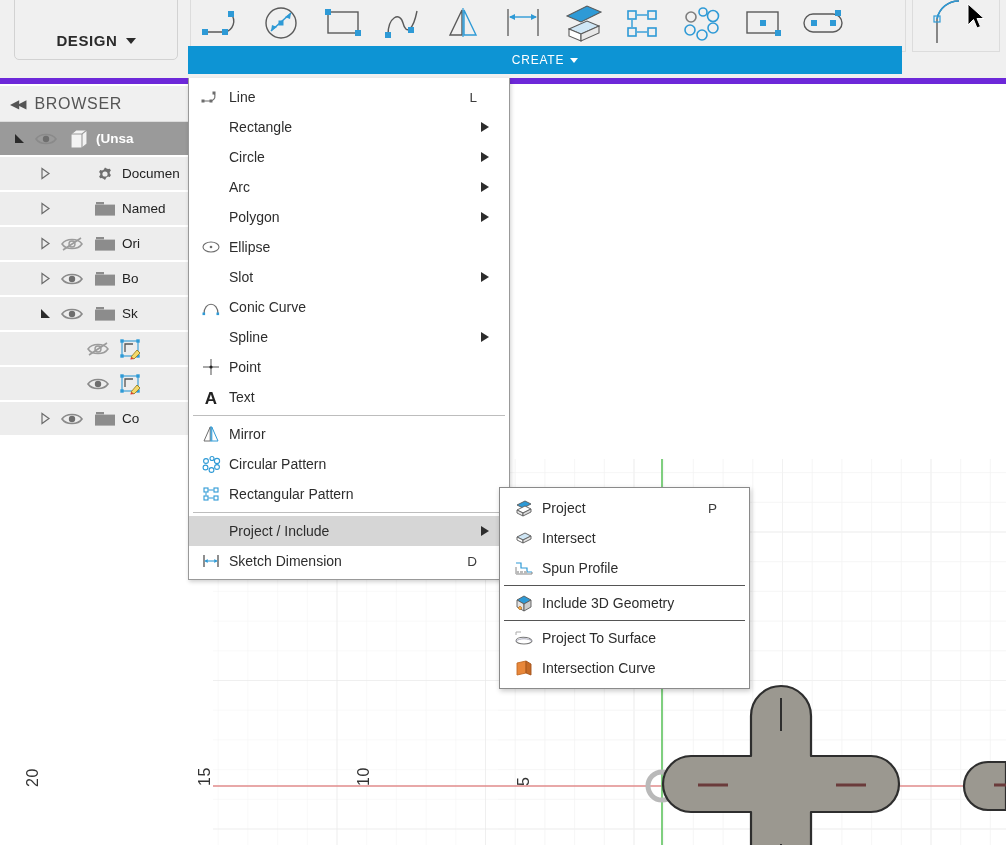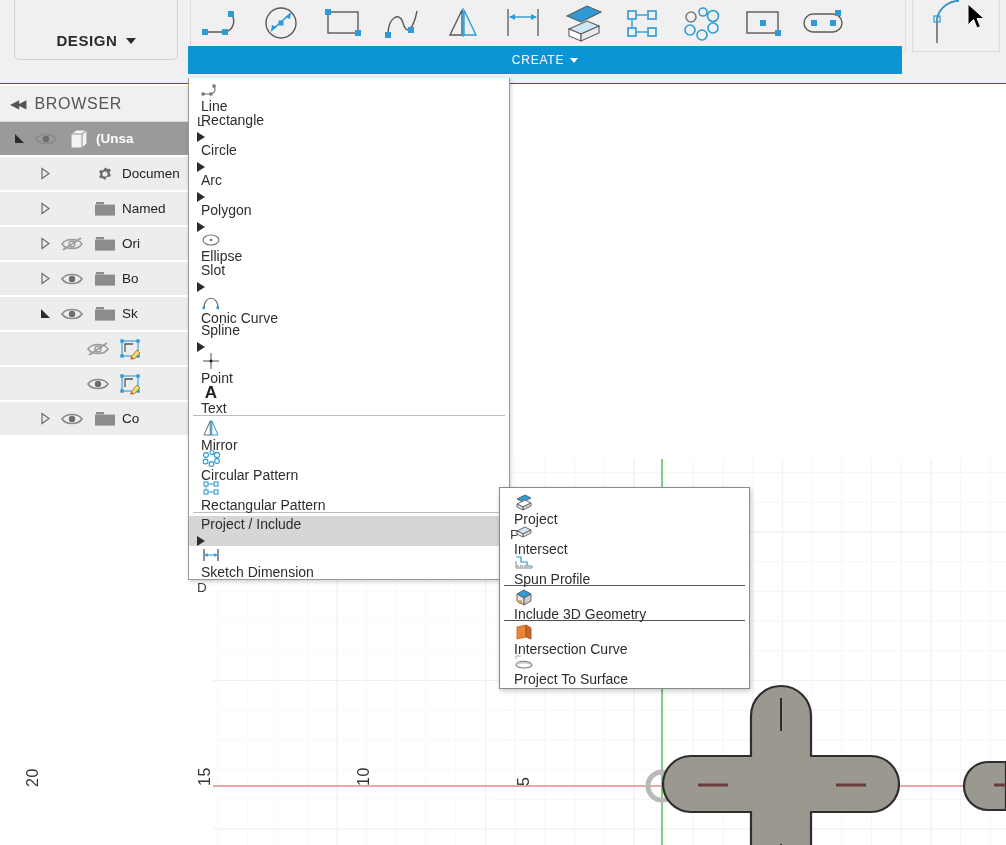--- a/index.html
+++ b/index.html
@@ -8,21 +8,21 @@
     font-family:"Liberation Sans", sans-serif;
     background:#ffffff;
     position:relative;
     -webkit-font-smoothing:antialiased;
   }
 
   
   #ribbon {
     position:absolute; left:0; top:0; width:1006px; height:84px;
     background:#f0f0f0;
-    border-bottom:1px solid #6d28d9;
+    border-bottom:6px solid #6d28d9;
   }
   #design-btn {
     position:absolute; left:14px; top:-14px; width:164px; height:74px;
     background:#f0f0f0; border:1px solid #d2d2d2; border-radius:5px;
     display:flex; align-items:flex-end; justify-content:center;
     padding-bottom:10px;
   }
   #design-btn .dlabel {
     font-size:15px; font-weight:bold; color:#2b2b2b; letter-spacing:.6px;
     display:flex; align-items:center; gap:8px;
@@ -87,23 +87,23 @@
 
   
   #create-menu {
     position:absolute; left:188px; top:78px; width:322px;
     background:#ffffff; border:1px solid #999; border-top:none;
     box-shadow:1px 2px 4px rgba(0,0,0,.18);
     padding:4px 0 3px 0;
     z-index:40;
   }
   .mrow {
-    height:30px; display:flex; align-items:flex-start;
+    height:30px; display:flex; align-items:center;
     font-size:14px; color:#2d2d2d; position:relative;
-    padding-left:8px; padding-right:26px;flex-direction:column;
+    padding-left:8px; padding-right:18px;
   }
   .mrow.hl { background:#d6d6d6; }
   .mrow .micon { width:28px; flex:none; display:flex; align-items:center; justify-content:center; }
   .mrow .micon svg { display:block; }
   .mrow .mlabel { flex:1; padding-left:4px; white-space:nowrap; }
   .mrow .mkey { color:#3c3c3c; font-size:13.5px; padding-right:14px; }
   .mrow .marrow {
     width:0;height:0;border-top:5.5px solid transparent;border-bottom:5.5px solid transparent;
     border-left:8px solid #2d2d2d; margin-right:2px;
   }
@@ -684,34 +684,34 @@
           <path d="M10 10 L10 17 L17 13 L17 6 Z" fill="#cdcdcd" stroke="#5a5a5a" stroke-width=".9"></path>
           <path d="M4 14 l2 -2 l2 2 l-2 2 z" fill="#f0a94a" stroke="#b8742a" stroke-width=".7"></path>
         </svg>
       </div>
       <div class="mlabel">Include 3D Geometry</div>
     </div>
     <div class="msep"></div>
     <div class="mrow">
       <div class="micon">
         <svg width="20" height="18" viewBox="0 0 20 18">
-          <path d="M3 4 L12 2 L12 14 L3 16 Z" fill="#e8873a" stroke="#c26a25" stroke-width=".9"></path>
-          <path d="M12 2 L17 5 L17 16 L12 14 Z" fill="#c56a26" stroke="#a3541c" stroke-width=".9"></path>
-        </svg>
-      </div>
-      <div class="mlabel">Intersection Curve</div>
-    </div>
-    <div class="mrow">
-      <div class="micon">
-        <svg width="20" height="18" viewBox="0 0 20 18">
           <path d="M2 3 L7 3" stroke="#aaa" stroke-width="1"></path>
           <path d="M2 3 L2 6" stroke="#aaa" stroke-width="1"></path>
           <path d="M2 12 C2 7, 16 7, 18 12 C16 16, 4 16, 2 12 Z" fill="#fff" stroke="#777" stroke-width="1.1"></path>
           <path d="M2 12 C6 9, 14 9, 18 12" fill="none" stroke="#aab" stroke-width="1"></path>
         </svg>
       </div>
       <div class="mlabel">Project To Surface</div>
     </div>
+    <div class="mrow">
+      <div class="micon">
+        <svg width="20" height="18" viewBox="0 0 20 18">
+          <path d="M3 4 L12 2 L12 14 L3 16 Z" fill="#e8873a" stroke="#c26a25" stroke-width=".9"></path>
+          <path d="M12 2 L17 5 L17 16 L12 14 Z" fill="#c56a26" stroke="#a3541c" stroke-width=".9"></path>
+        </svg>
+      </div>
+      <div class="mlabel">Intersection Curve</div>
+    </div>
   </div>
 
 <svg id="cursor" width="22" height="30" viewBox="0 0 22 30">
   <path d="M2 1 L2 22 L7.5 16.5 L11 25 L14.5 23.5 L11 15.5 L18 15.5 Z" fill="#000" stroke="#fff" stroke-width="1"></path>
 </svg>
 
 </body></html>

